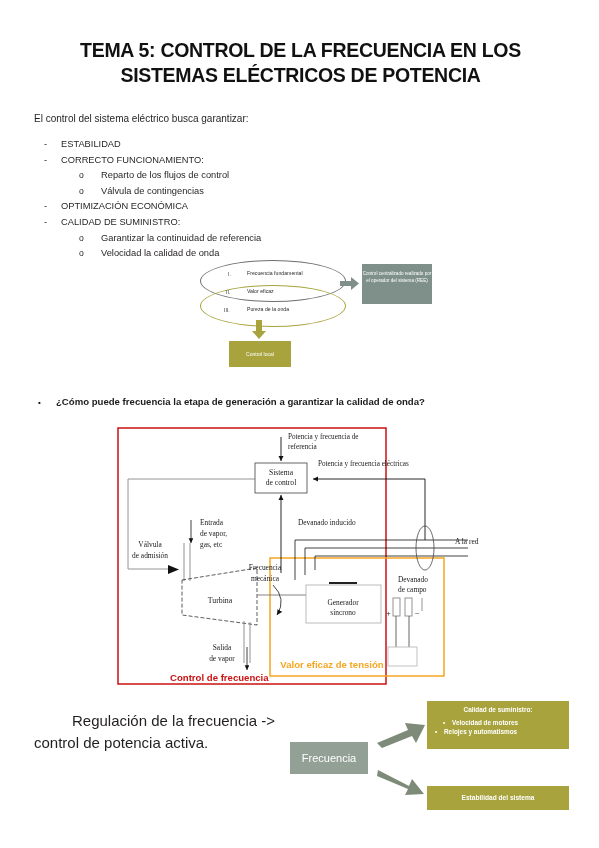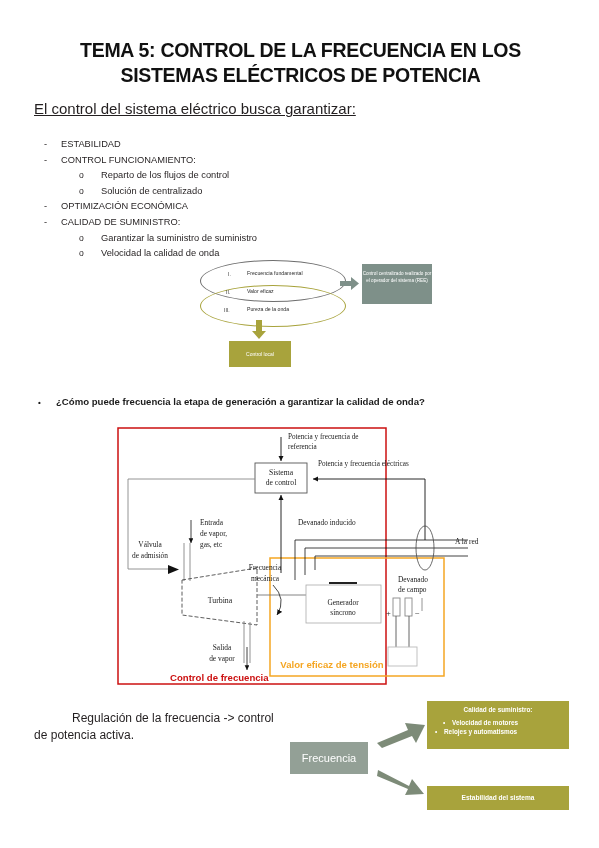--- a/index.html
+++ b/index.html
@@ -18,22 +18,22 @@
   .title {
     position:absolute; left:34px; top:38px; width:533px;
     text-align:center;
     font-size:19.5px; font-weight:bold; line-height:1.28;
     letter-spacing:-0.3px;
     color:#111111;
   }
 
   
   .intro {
-    position:absolute; left:34px; top:99px;
-    font-size:15px; line-height:1.3; color:#231f20;text-decoration:underline;
+    position:absolute; left:34px; top:112px;
+    font-size:10px; line-height:1.3; color:#231f20;
   }
 
   
   .list { position:absolute; left:34px; top:140px; width:420px; }
   .li { display:flex; font-size:9.3px; line-height:1.0; margin-bottom:6.4px; color:#231f20; }
   .li.l1 .mark { width:27px; padding-left:10px; }
   .li.l2 { margin-left:45px; margin-bottom:6.2px; }
   .li.l2 .mark { width:22px; font-size:8.6px; }
   .li .txt { flex:1; }
 
@@ -71,21 +71,21 @@
   }
   .question .qb { position:absolute; left:-18px; top:2px; font-size:8px; }
 
   
   .dia2 { position:absolute; left:110px; top:425px; width:400px; height:265px; }
   .dia2 svg { display:block; }
 
   
   .bottom-text {
     position:absolute; left:34px; top:710px; width:250px;
-    font-size:12px; line-height:1.45; color:#231f20;
+    font-size:15px; line-height:1.45; color:#231f20;
   }
   .bottom-text .ind { display:inline-block; width:38px; }
 
   
   .dia3 { position:absolute; left:285px; top:697px; width:300px; height:120px; }
   .freq-box {
     position:absolute; left:5px; top:45px; width:78px; height:32px;
     background:#93a096; color:#ffffff;
     font-size:11px; line-height:32px; text-align:center;
   }
@@ -115,41 +115,41 @@
 
   <div class="intro">El control del sistema eléctrico busca garantizar:</div>
 
   <div class="list">
     <div class="li l1">
         <span class="mark">-</span>
         <span class="txt">ESTABILIDAD</span>
       </div>
     <div class="li l1">
         <span class="mark">-</span>
-        <span class="txt">CONTROL FUNCIONAMIENTO:</span>
+        <span class="txt">CORRECTO FUNCIONAMIENTO:</span>
       </div>
     <div class="li l2">
         <span class="mark">o</span>
         <span class="txt">Reparto de los flujos de control</span>
       </div>
     <div class="li l2">
         <span class="mark">o</span>
-        <span class="txt">Solución de centralizado</span>
+        <span class="txt">Válvula de contingencias</span>
       </div>
     <div class="li l1">
         <span class="mark">-</span>
         <span class="txt">OPTIMIZACIÓN ECONÓMICA</span>
       </div>
     <div class="li l1">
         <span class="mark">-</span>
         <span class="txt">CALIDAD DE SUMINISTRO:</span>
       </div>
     <div class="li l2">
         <span class="mark">o</span>
-        <span class="txt">Garantizar la suministro de suministro</span>
+        <span class="txt">Garantizar la continuidad de referencia</span>
       </div>
     <div class="li l2">
         <span class="mark">o</span>
         <span class="txt">Velocidad la calidad de onda</span>
       </div>
   </div>
 
   <div class="dia1">
     <div class="ell ell-gray"></div>
     <div class="ell ell-olive"></div>

